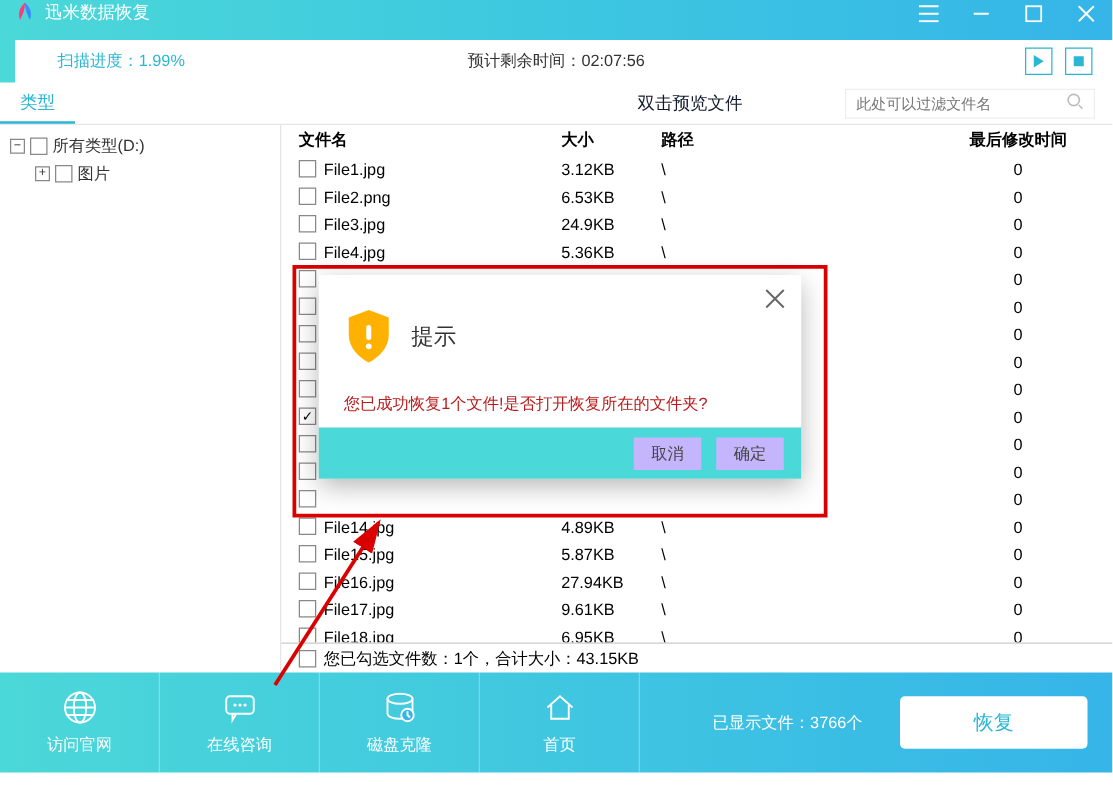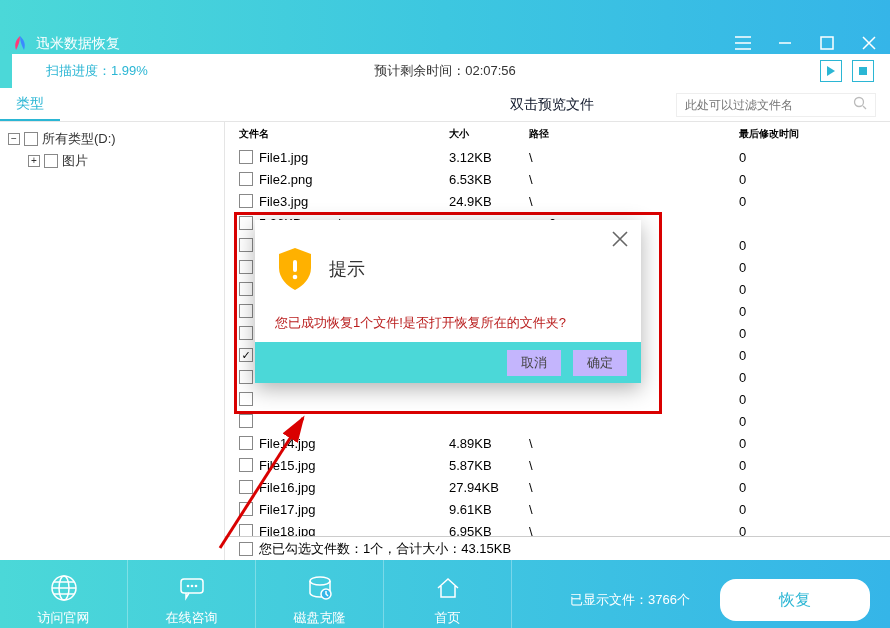--- a/index.html
+++ b/index.html
@@ -1,18 +1,18 @@
 <!DOCTYPE html>
 <html><head>
 <meta charset="utf-8">
 <style>
 * { margin: 0; padding: 0; box-sizing: border-box; font-family: "Microsoft YaHei", Arial, sans-serif; }
 body { width: 890px; height: 628px; background: #fff; position: relative; overflow: hidden; }
 
-.titlebar { height: 54px; background: linear-gradient(90deg, #4bd8d8 0%, #3dc7e0 50%, #35b5e8 100%); display: flex; align-items: flex-end; padding: 0 10px; color: #fff; }
+.titlebar { height: 32px; background: linear-gradient(90deg, #4bd8d8 0%, #3dc7e0 50%, #35b5e8 100%); display: flex; align-items: flex-start; padding: 0 10px; color: #fff; }
 .titlebar .logo { display: flex; align-items: center; gap: 6px; font-size: 14px; }
 .titlebar .win-controls { margin-left: auto; display: flex; gap: 20px; }
 .titlebar .win-btn { width: 22px; height: 22px; display: flex; align-items: center; justify-content: center; cursor: pointer; color: #fff; }
 
 .progress-row { height: 34px; display: flex; align-items: center; padding: 0 16px; font-size: 13px; color: #333; position: relative; }
 .progress-row .progress-indicator { position: absolute; left: 0; top: 0; bottom: 0; width: 12px; background: #4bd8d8; }
 .progress-row .scan-progress { color: #2bb6d4; margin-left: 30px; }
 .progress-row .remaining { position: absolute; left: 50%; transform: translateX(-50%); }
 .progress-row .ctrl-btns { margin-left: auto; display: flex; gap: 10px; }
 .progress-row .ctrl-btn { width: 22px; height: 22px; border: 1px solid #2bb6d4; display: flex; align-items: center; justify-content: center; cursor: pointer; color: #2bb6d4; }
@@ -24,36 +24,36 @@
 .filter-row .search-box input { border: none; outline: none; width: 100%; font-size: 12px; color: #999; }
 .filter-row .search-box .sicon { color: #bbb; }
 
 .main { display: flex; height: 438px; }
 .sidebar { width: 225px; border-right: 1px solid #e5e5e5; padding: 6px 8px; font-size: 13px; color: #333;}
 .tree-node { display: flex; align-items: center; gap: 4px; height: 22px; }
 .tree-node .toggle { width: 12px; height: 12px; border: 1px solid #888; display: flex; align-items: center; justify-content: center; font-size: 10px; line-height: 1;}
 .tree-children { margin-left: 20px; }
 
 .content { flex: 1; display: flex; flex-direction: column; }
-.col-headers { display: flex; height: 24px; align-items: center; font-size: 10px; font-weight: bold; padding-left: 14px; }
+.col-headers { display: flex; height: 24px; align-items: center; font-size: 13px; font-weight: bold; padding-left: 14px; }
 .col-name { width: 210px; }
 .col-size { width: 80px; }
 .col-path { width: 210px; }
-.col-date { flex: 1; }
+.col-date { flex: 1; text-align: center; }
 .file-list { overflow: hidden; flex: 1;}
 .file-row { display: flex; height: 22px; align-items: center; font-size: 13px; padding-left: 14px; }
 .file-row .chk { width: 14px; height: 14px; border: 1px solid #888; margin-right: 6px; display: flex; align-items: center; justify-content: center; font-size: 11px;}
 .summary-row { height: 24px; display: flex; align-items: center; padding-left: 14px; font-size: 13px; border-top: 1px solid #ccc;}
 .summary-row .chk { width: 14px; height: 14px; border: 1px solid #888; margin-right: 6px; }
 
 .bottombar { height: 80px; background: linear-gradient(90deg, #4bd8d8 0%, #35b5e8 100%); display: flex; align-items: center; color: #fff; }
 .bottombar .btool { width: 128px; height: 100%; display: flex; flex-direction: column; align-items: center; justify-content: center; gap: 6px; font-size: 13px; border-right: 1px solid rgba(255,255,255,0.3); cursor: pointer; }
 .bottombar .btool svg { width: 30px; height: 30px; }
 .bottombar .info { margin-left: auto; margin-right: 30px; font-size: 13px; }
-.bottombar .recover-btn { width: 150px; height: 42px; background: #fff; color: #2bb6d4; border-radius: 16px; display: flex; align-items: center; justify-content: center; font-size: 16px; margin-right: 20px; cursor: pointer; }
+.bottombar .recover-btn { width: 150px; height: 42px; background: #fff; color: #2bb6d4; border-radius: 4px; display: flex; align-items: center; justify-content: center; font-size: 16px; margin-right: 20px; cursor: pointer; }
 
 .dialog-outline { position: absolute; left: 234px; top: 212px; width: 428px; height: 202px; border: 3px solid #d90000; pointer-events: none; z-index: 9;}
 .dialog { position: absolute; left: 255px; top: 220px; width: 386px; height: 163px; background: #fff; box-shadow: 0 6px 20px rgba(0,0,0,0.3); z-index: 10; display: flex; flex-direction: column; }
 .dialog .dialog-close { position: absolute; right: 12px; top: 10px; cursor: pointer; }
 .dialog .dialog-body { flex: 1; padding: 26px 20px 10px 20px; }
 .dialog .dlg-header { display: flex; align-items: center; gap: 14px; }
 .dialog .dlg-title { font-size: 18px; color: #333; }
 .dialog .dlg-msg { margin-top: 22px; font-size: 13px; color: #b91c1c; }
 .dialog .dialog-footer { height: 42px; background: #4bd8d8; display: flex; align-items: center; justify-content: flex-end; gap: 12px; padding-right: 14px; }
 .dialog .dlg-btn { background: #c4b5fd; color: #444; font-size: 13px; padding: 4px 14px; cursor: pointer; }
@@ -164,20 +164,21 @@
         </div>
         <div class="file-row">
           <span class="chk"></span>
           <span class="col-name" style="width:190px">File3.jpg</span>
           <span class="col-size">24.9KB</span>
           <span class="col-path">\</span>
           <span class="col-date">0</span>
         </div>
         <div class="file-row">
           <span class="chk"></span>
+          <span class="col-name" style="width:190px">File4.jpg</span>
           <span class="col-size">5.36KB</span>
           <span class="col-path">\</span>
           <span class="col-date">0</span>
         </div>
         <div class="file-row">
           <span class="chk"></span>
           <span class="col-name" style="width:190px"></span>
           <span class="col-size"></span>
           <span class="col-path"></span>
           <span class="col-date">0</span>

